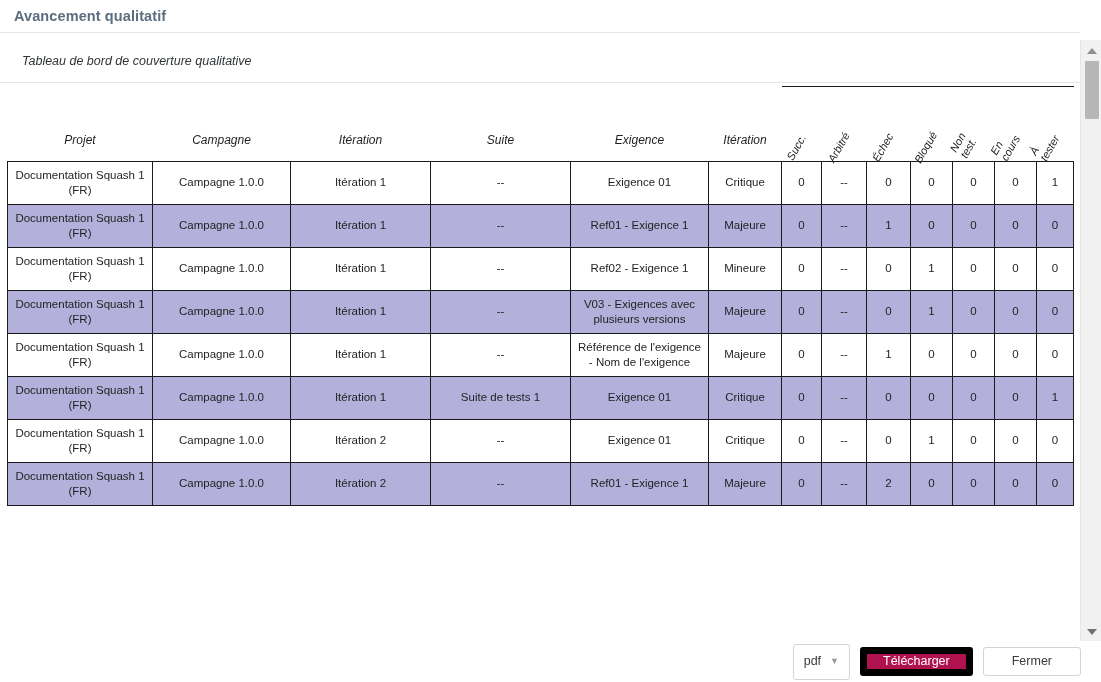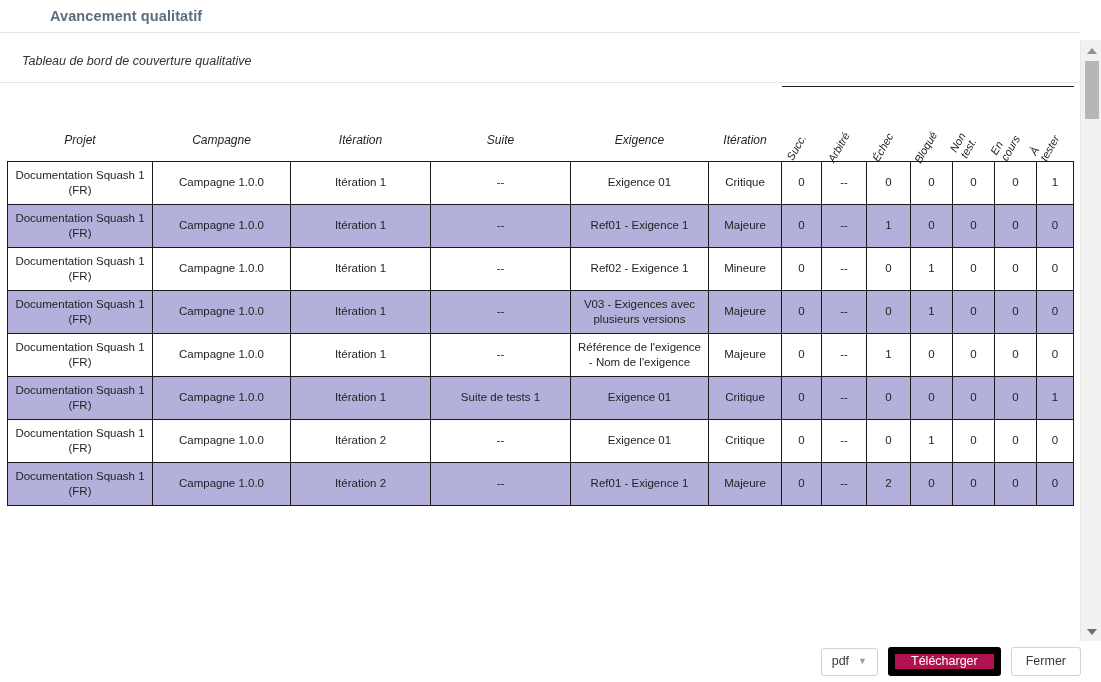--- a/index.html
+++ b/index.html
@@ -16,21 +16,20 @@
     width: 1101px;
     height: 682px;
     background: #ffffff;
   }
 
   
   .header {
     height: 32px;
     padding: 6px 0 0 14px;
     background: #ffffff;
-    margin-left: 36px;
   }
   .header-title {
     font-size: 14.5px;
     color: #5b6e7f;
     font-weight: 600;
     letter-spacing: .1px;
     line-height: 20px;
   }
   .header-rule {
     position: absolute;
@@ -209,42 +208,42 @@
     cursor: pointer;
     display: inline-flex;
     align-items: center;
     justify-content: center;
     line-height: 1;
   }
   .btn-select {
     background: #fff;
     border: 1px solid #d4d4d4;
     color: #3b3b3b;
-    height: 28px;
+    height: 36px;
     padding: 0 10px;
     gap: 9px;
     min-width: 56px;
   }
   .caret {
     font-size: 9px;
     color: #9b9b9b;
   }
   .btn-primary {
     background: #b0124f;
     border: 7px solid #000000;
     color: #ffffff;
     height: 29px;
     padding: 0 16px;
   }
   .btn-default {
     background: #fff;
     border: 1px solid #d4d4d4;
     color: #3b3b3b;
     height: 29px;
-    padding: 0 14px;
+    padding: 0 28px;
   }
 </style>
 </head>
 <body>
 
 <div id="app">
 
   <div class="header">
     <div class="header-title">Avancement qualitatif</div>
   </div>

